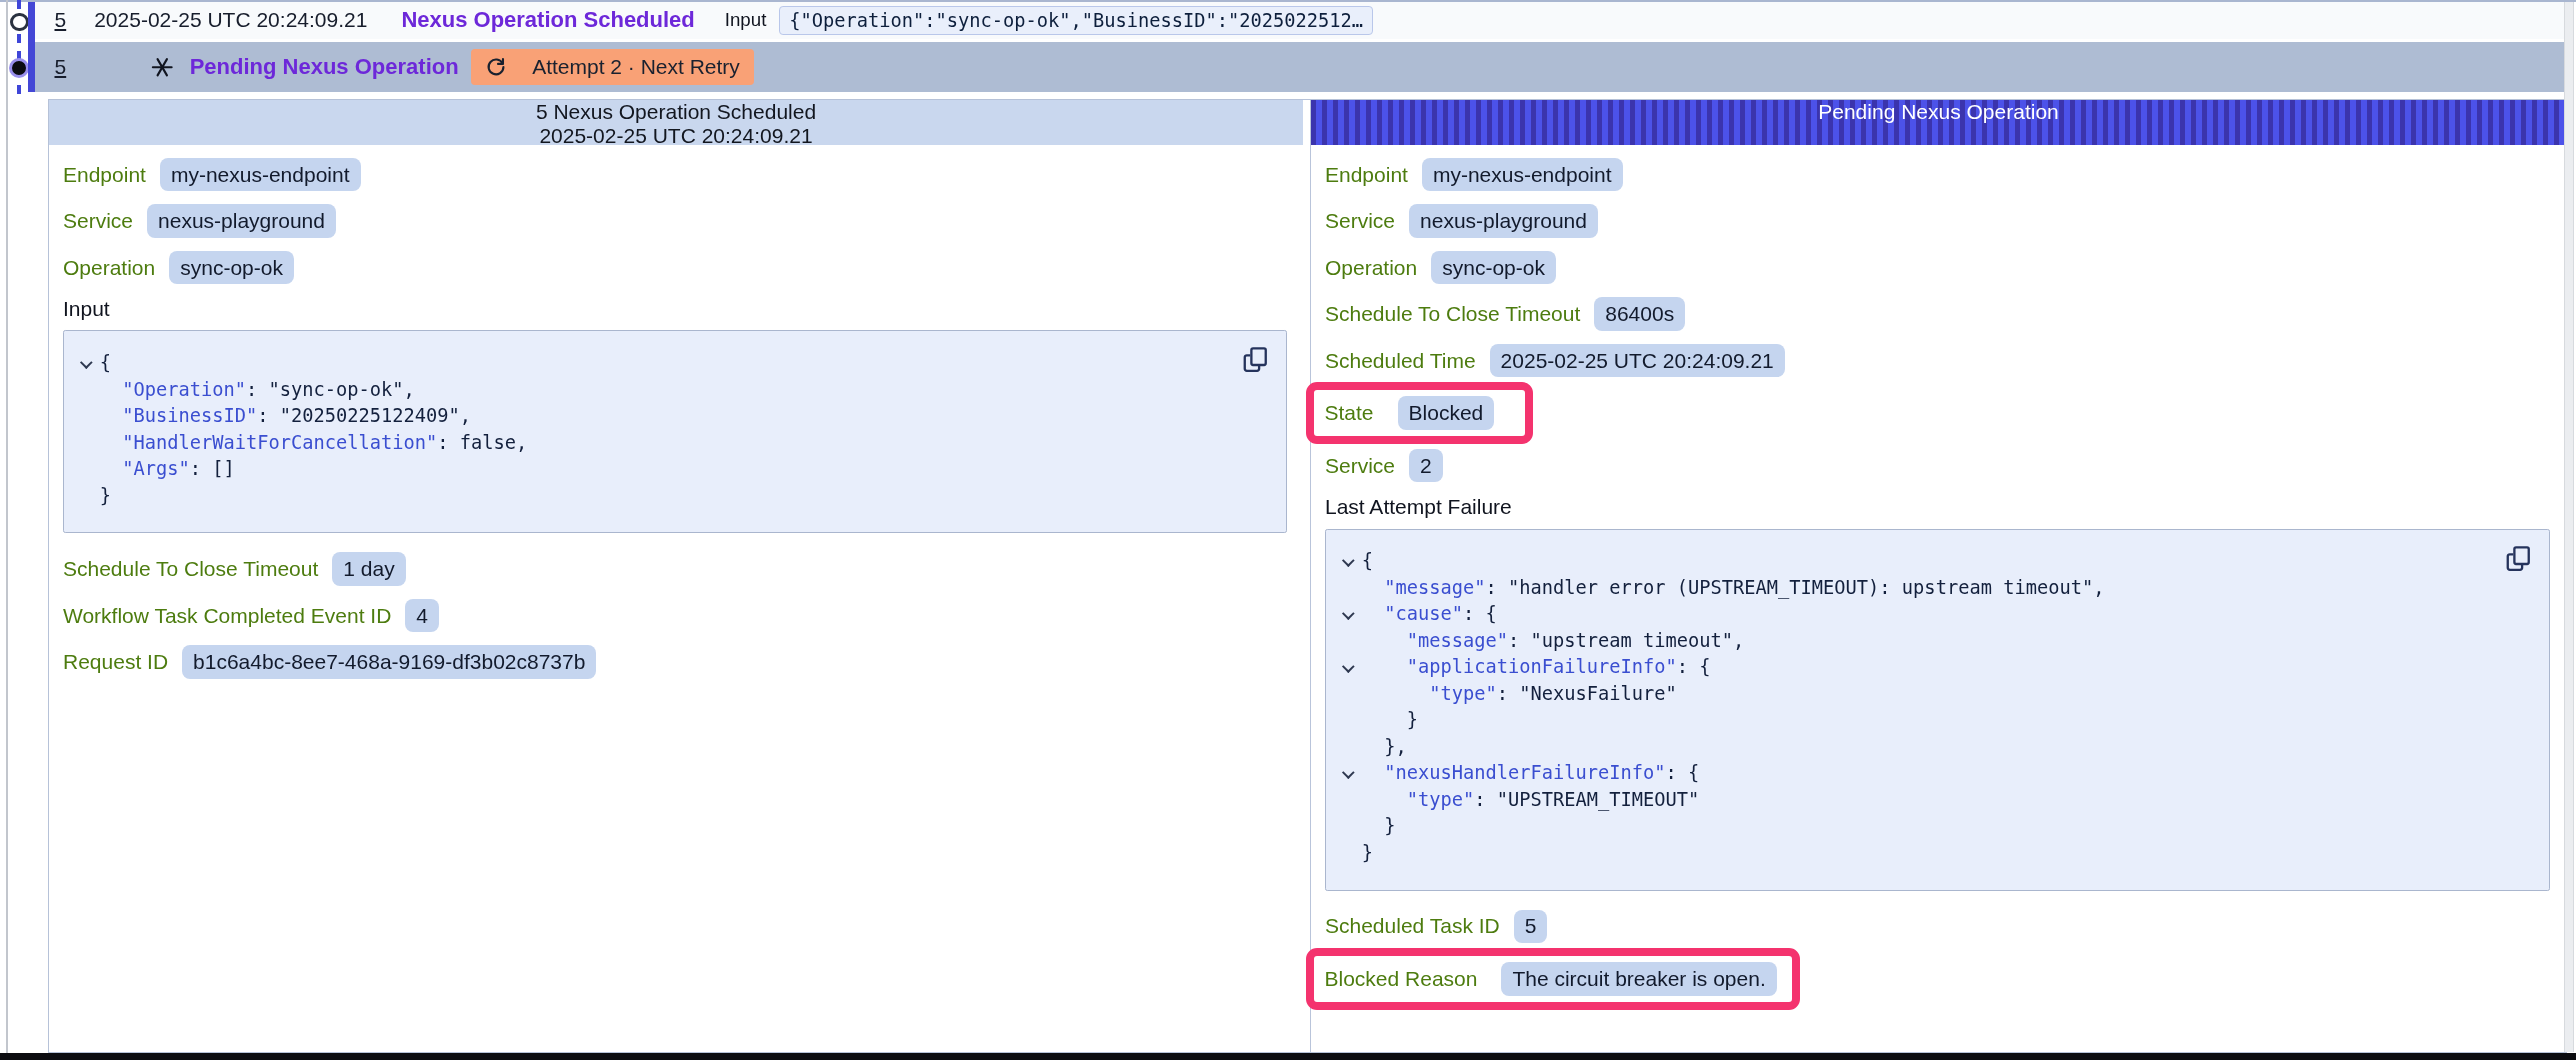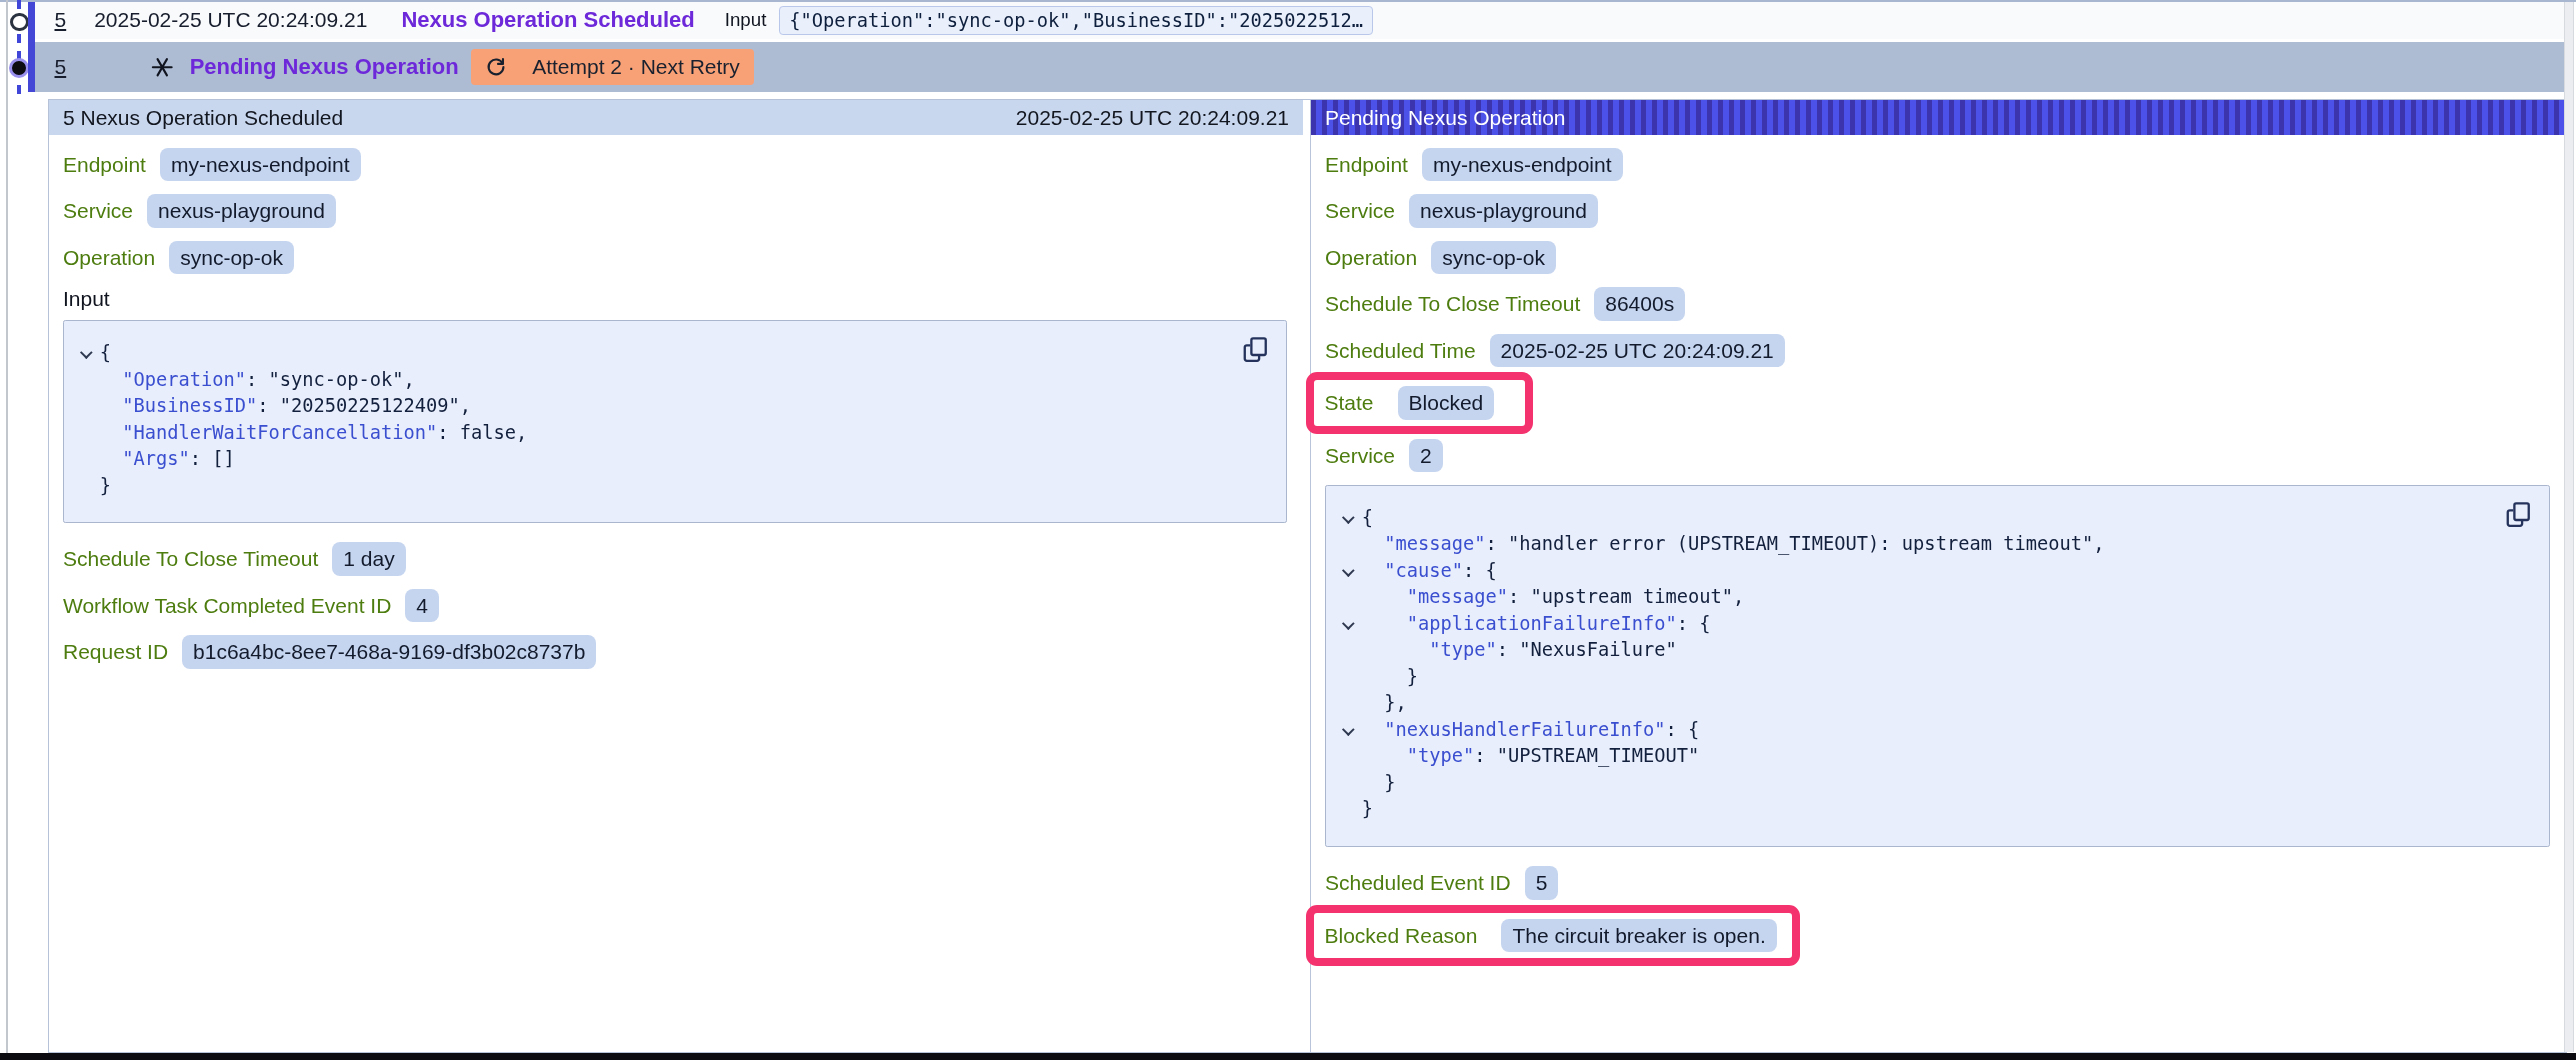--- a/index.html
+++ b/index.html
@@ -36,22 +36,22 @@
   .asterisk-wrap { margin-left:83px; margin-right:14px; display:flex; align-items:center; }
   .badge { margin-left:12.5px; display:flex; align-items:center; gap:25px; background:#f9a176;
     border-radius:3.9px; padding:6.2px 14px; font-size:21px; color:#19212f; }
 
   
   .detail { position:absolute; left:48px; top:99px; width:2519px; height:954px;
     border:1.6px solid #b6c2d8; background:#fff; display:flex; }
   .col-left  { width:1254px; flex:none; }
   .col-right { flex:1; border-left:1.6px solid #b9c4da; margin-left:7px; }
 
-  .panel-header { height:35px; display:flex; align-items:center; padding:0 14px;
-    font-size:21px; color:#12161f; }
+  .panel-header { height:45px; display:flex; align-items:center; padding:0 14px;
+    font-size:21px; color:#12161f;flex-direction:column; }
   .panel-header.left { background:#c9d7ee; justify-content:space-between; }
   .panel-header.pending { color:#ffffff; font-weight:500;
     background:repeating-linear-gradient(90deg,#3b34ad 0 5.5px,#4c52e9 5.5px 11px); }
 
   .panel-body { padding:12.5px 15.6px 0 14px; }
   .frow { display:flex; align-items:center; height:34px; margin-bottom:12.5px; font-size:21px; }
   .flabel { color:#4d7c0f; margin-right:14px; white-space:nowrap; }
   .chip { background:#c5d5ef; border-radius:8px; padding:4.7px 11px; color:#121a2c; white-space:nowrap; }
   .link-value { color:#12161f; text-decoration:underline; }
 
@@ -198,20 +198,21 @@
               <span class="chip">Blocked</span>
             </span>
           </span>
         </div>
 
         <div class="frow">
           <span class="flabel">Service</span>
           <span class="chip">2</span>
         </div>
 
+        <div class="section-label">Last Attempt Failure</div>
         <div class="codeblock">
           <button class="copy-btn">
             <svg width="26.5" height="30" viewBox="0 0 24 26" fill="none" stroke="#25335c" stroke-width="2.1" stroke-linejoin="round">
               <rect x="8.5" y="2.5" width="13" height="15" rx="1.5"></rect>
               <path d="M15.5 17.5 v3.5 a1.8 1.8 0 0 1 -1.8 1.8 H4.3 a1.8 1.8 0 0 1 -1.8 -1.8 V10.6 a1.8 1.8 0 0 1 1.8 -1.8 h3.2"></path>
             </svg>
           </button>
         <div class="code-line"><span class="chev-gutter"><span class="chev"></span></span><span class="code-text"><span class="seg-p">{</span></span></div>
             <div class="code-line"><span class="chev-gutter"></span><span class="code-text"><span class="seg-w">  </span><span class="seg-k">"message"</span><span class="seg-p">: </span><span class="seg-v">"handler error (UPSTREAM_TIMEOUT): upstream timeout",</span></span></div>
             <div class="code-line"><span class="chev-gutter"><span class="chev"></span></span><span class="code-text"><span class="seg-w">  </span><span class="seg-k">"cause"</span><span class="seg-p">: {</span></span></div>
@@ -220,21 +221,21 @@
             <div class="code-line"><span class="chev-gutter"></span><span class="code-text"><span class="seg-w">      </span><span class="seg-k">"type"</span><span class="seg-p">: </span><span class="seg-v">"NexusFailure"</span></span></div>
             <div class="code-line"><span class="chev-gutter"></span><span class="code-text"><span class="seg-w">    </span><span class="seg-p">}</span></span></div>
             <div class="code-line"><span class="chev-gutter"></span><span class="code-text"><span class="seg-w">  </span><span class="seg-p">},</span></span></div>
             <div class="code-line"><span class="chev-gutter"><span class="chev"></span></span><span class="code-text"><span class="seg-w">  </span><span class="seg-k">"nexusHandlerFailureInfo"</span><span class="seg-p">: {</span></span></div>
             <div class="code-line"><span class="chev-gutter"></span><span class="code-text"><span class="seg-w">    </span><span class="seg-k">"type"</span><span class="seg-p">: </span><span class="seg-v">"UPSTREAM_TIMEOUT"</span></span></div>
             <div class="code-line"><span class="chev-gutter"></span><span class="code-text"><span class="seg-w">  </span><span class="seg-p">}</span></span></div>
             <div class="code-line"><span class="chev-gutter"></span><span class="code-text"><span class="seg-p">}</span></span></div>
           </div>
 
         <div class="frow">
-          <span class="flabel">Scheduled Event ID</span>
+          <span class="flabel">Scheduled Task ID</span>
           <span class="chip">5</span>
         </div>
 
         <div class="frow annotate-row">
           <span class="annotate" style="padding-right:15.6px;">
             <span class="frow-inner">
               <span class="flabel">Blocked Reason</span>
               <span class="chip">The circuit breaker is open.</span>
             </span>
           </span>

